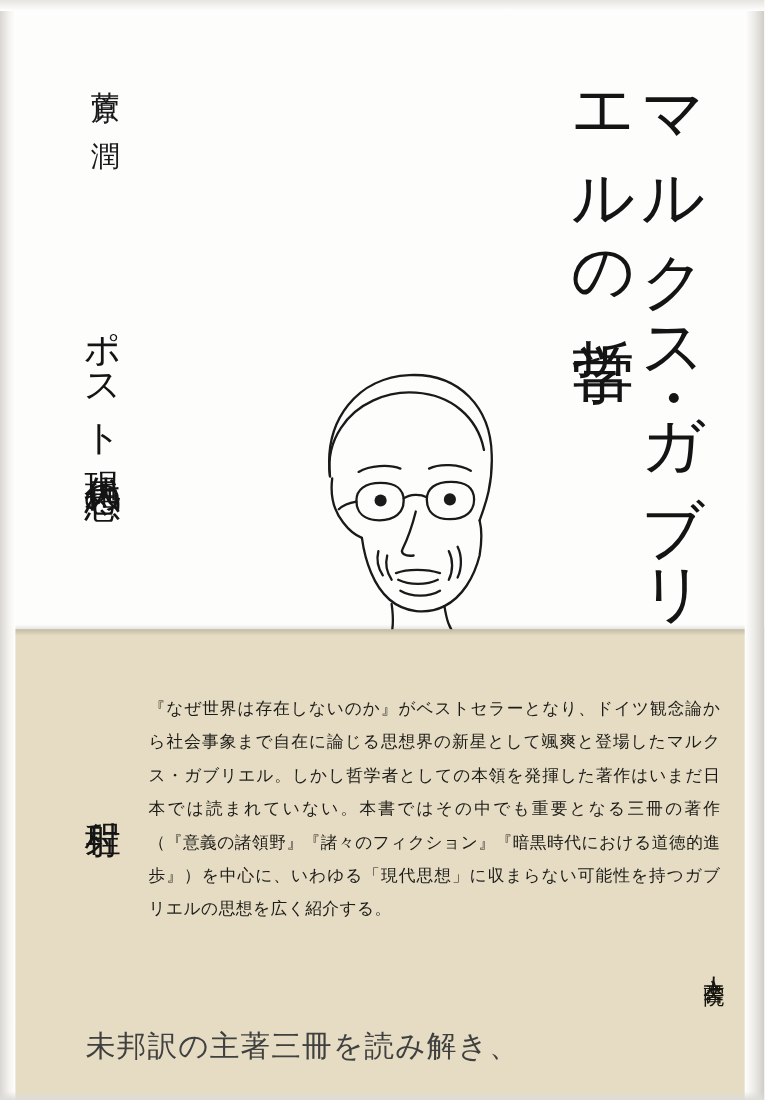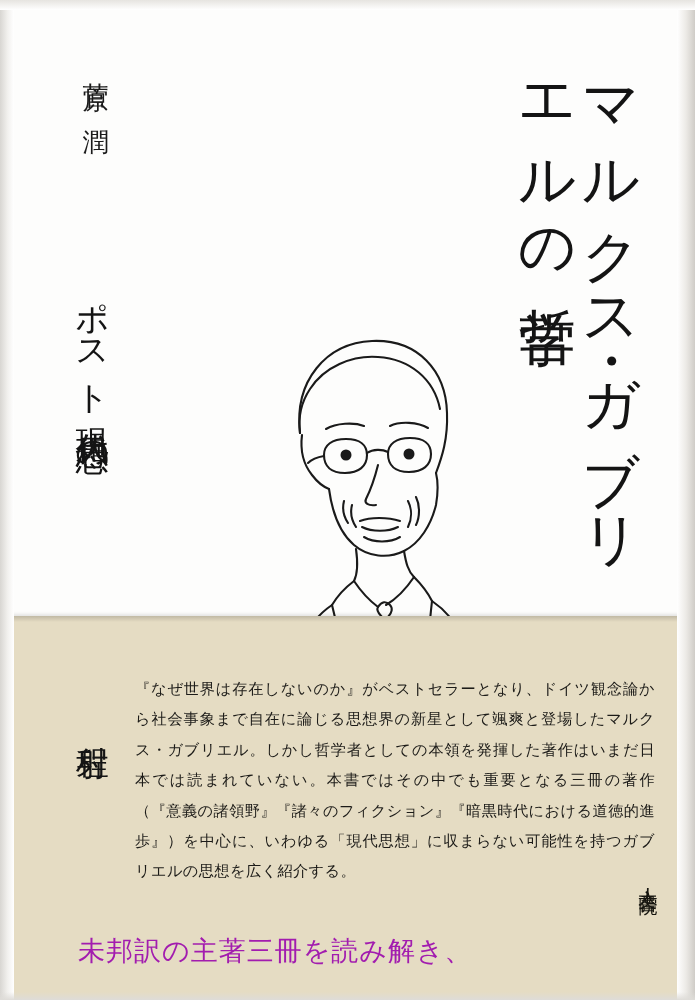--- a/index.html
+++ b/index.html
@@ -115,21 +115,21 @@
     width: 280px;
     height: 350px;
   }
 
   
   .obi {
     position: absolute;
     left: 0;
     bottom: 0;
     width: 695px;
-    height: 384px;
+    height: 428px;
     background: #e5dcc3;
     box-shadow: 0 -2px 3px rgba(0,0,0,0.10);
   }
   .obi-top-shade {
     position: absolute;
     left: 0; top: 0; width: 100%; height: 6px;
     background: linear-gradient(to bottom, rgba(0,0,0,0.16), rgba(0,0,0,0));
   }
 
   .obi-body {
@@ -147,21 +147,21 @@
 
   .obi-catch {
     position: absolute;
     left: 78px;
     bottom: 28px;
     width: 520px;
     font-family: "Liberation Serif", "DejaVu Serif", serif;
     font-size: 27px;
     line-height: 1.52;
     letter-spacing: 1px;
-    color: #a21caf;
+    color: #404040;
   }
 
   .publisher {
     position: absolute;
     right: 34px;
     bottom: 30px;
     writing-mode: vertical-rl;
     text-orientation: upright;
     font-family: "Liberation Serif", "DejaVu Serif", serif;
     font-size: 19px;

